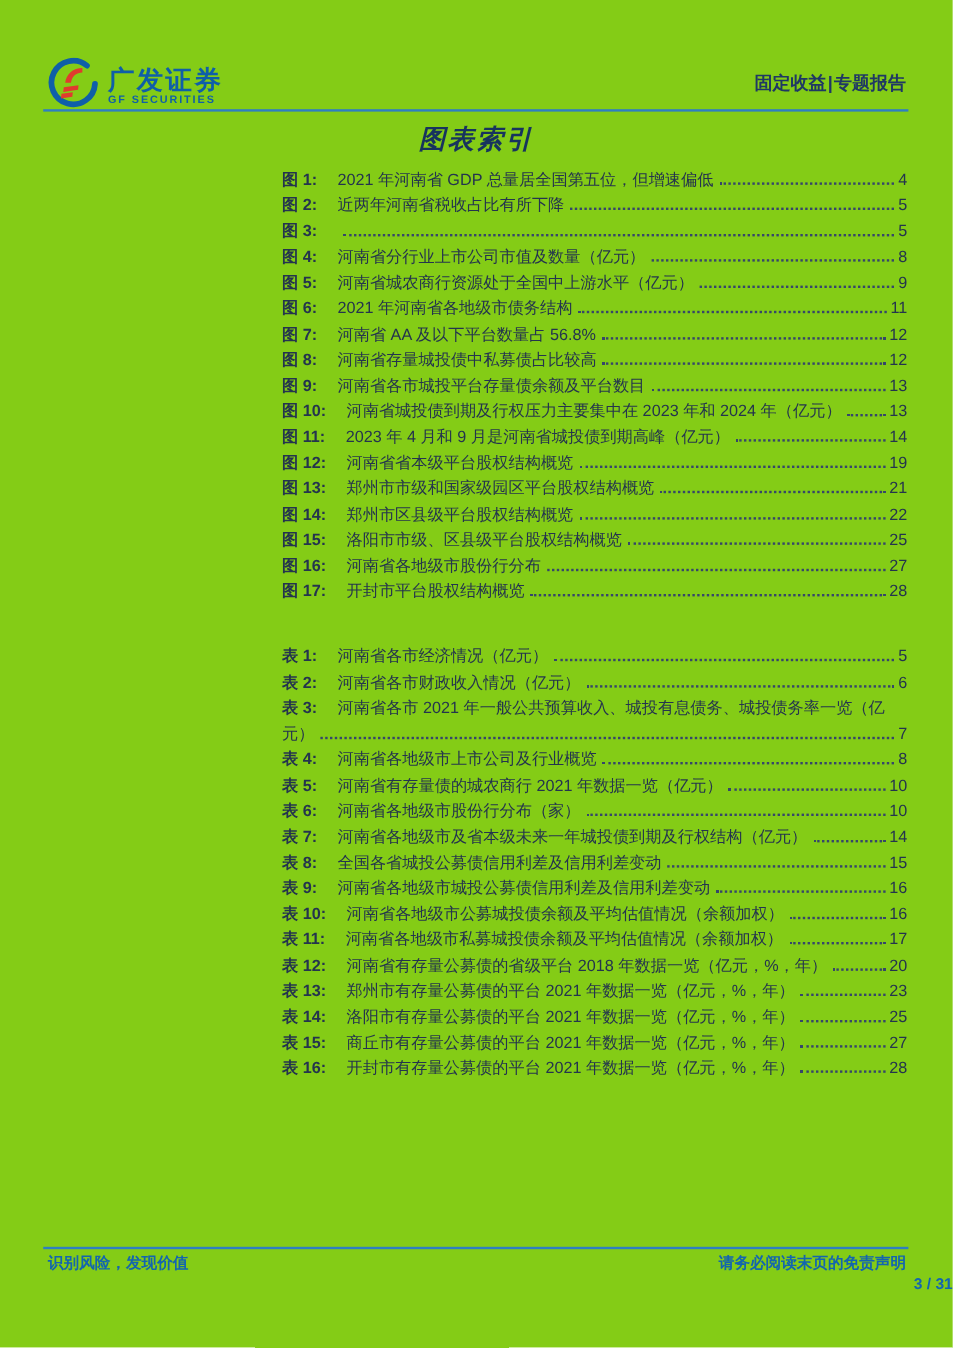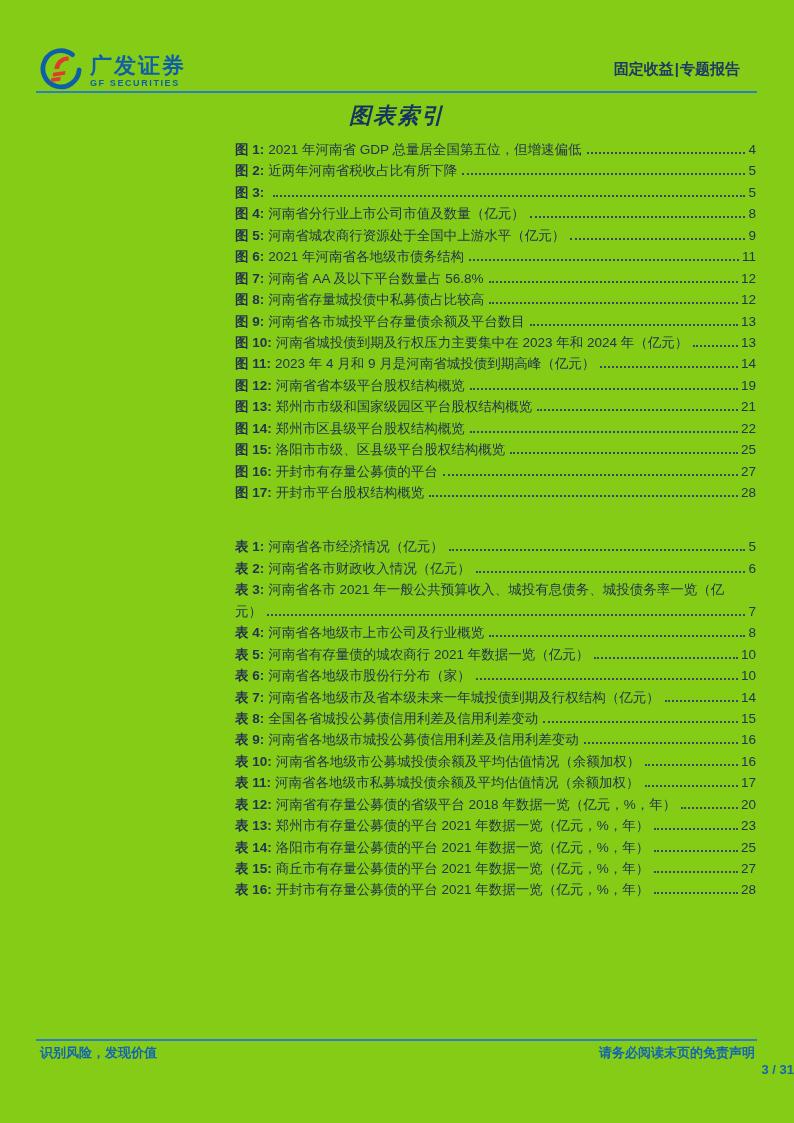--- a/index.html
+++ b/index.html
@@ -19,21 +19,21 @@
     position:absolute; top:48px; left:40px;
     display:flex; align-items:center; gap:8px;
   }
   .logo-text-cn {
     font-size:22px; font-weight:bold; color:#0f5fa8; letter-spacing:2px; line-height:1.05;
   }
   .logo-text-en {
     font-size:9px; font-weight:bold; color:#0f5fa8; letter-spacing:1.6px;
   }
   .report-type {
-    position:absolute; top:60px; right:54px;
+    position:absolute; top:60px; right:39px;
     font-size:15px; font-weight:bold; color:#1f3864;
   }
   .report-type .sep { padding:0 1px; }
 
   
   .page-title {
     position:absolute; top:101px; left:0; width:794px;
     text-align:center; font-size:22px; font-weight:bold; color:#17335e;
     letter-spacing:2px;
     font-style:italic;
@@ -43,21 +43,21 @@
   .toc {
     position:absolute; left:235px; width:521px; top:139px;
     color:#24344e;
   }
   .toc-block-tables { margin-top:33px; }
   .toc-line {
     display:flex; align-items:baseline;
     height:21.45px; font-size:13.5px; line-height:21.45px;
     color:#24344e; cursor:default;
   }
-  .toc-label { font-weight:bold; white-space:nowrap; margin-right:4px; }
+  .toc-label { font-weight:bold; white-space:nowrap; margin-right:17px; }
   .toc-title { white-space:nowrap; }
   .toc-dots {
     flex:1 1 auto; min-width:8px;
     border-bottom:2px dotted #36466a;
     margin:0 3px 4px 5px;
   }
   .toc-page { white-space:nowrap; font-weight:normal; }
 
   
   .footer-rule {
@@ -188,21 +188,21 @@
           <span class="toc-page">22</span>
         </div>
         <div class="toc-line">
           <span class="toc-label">图 15:</span>
           <span class="toc-title">洛阳市市级、区县级平台股权结构概览</span>
           <span class="toc-dots"></span>
           <span class="toc-page">25</span>
         </div>
         <div class="toc-line">
           <span class="toc-label">图 16:</span>
-          <span class="toc-title">开封市有存量公募债的平台</span>
+          <span class="toc-title">河南省各地级市股份行分布</span>
           <span class="toc-dots"></span>
           <span class="toc-page">27</span>
         </div>
         <div class="toc-line">
           <span class="toc-label">图 17:</span>
           <span class="toc-title">开封市平台股权结构概览</span>
           <span class="toc-dots"></span>
           <span class="toc-page">28</span>
         </div>
       </div>

